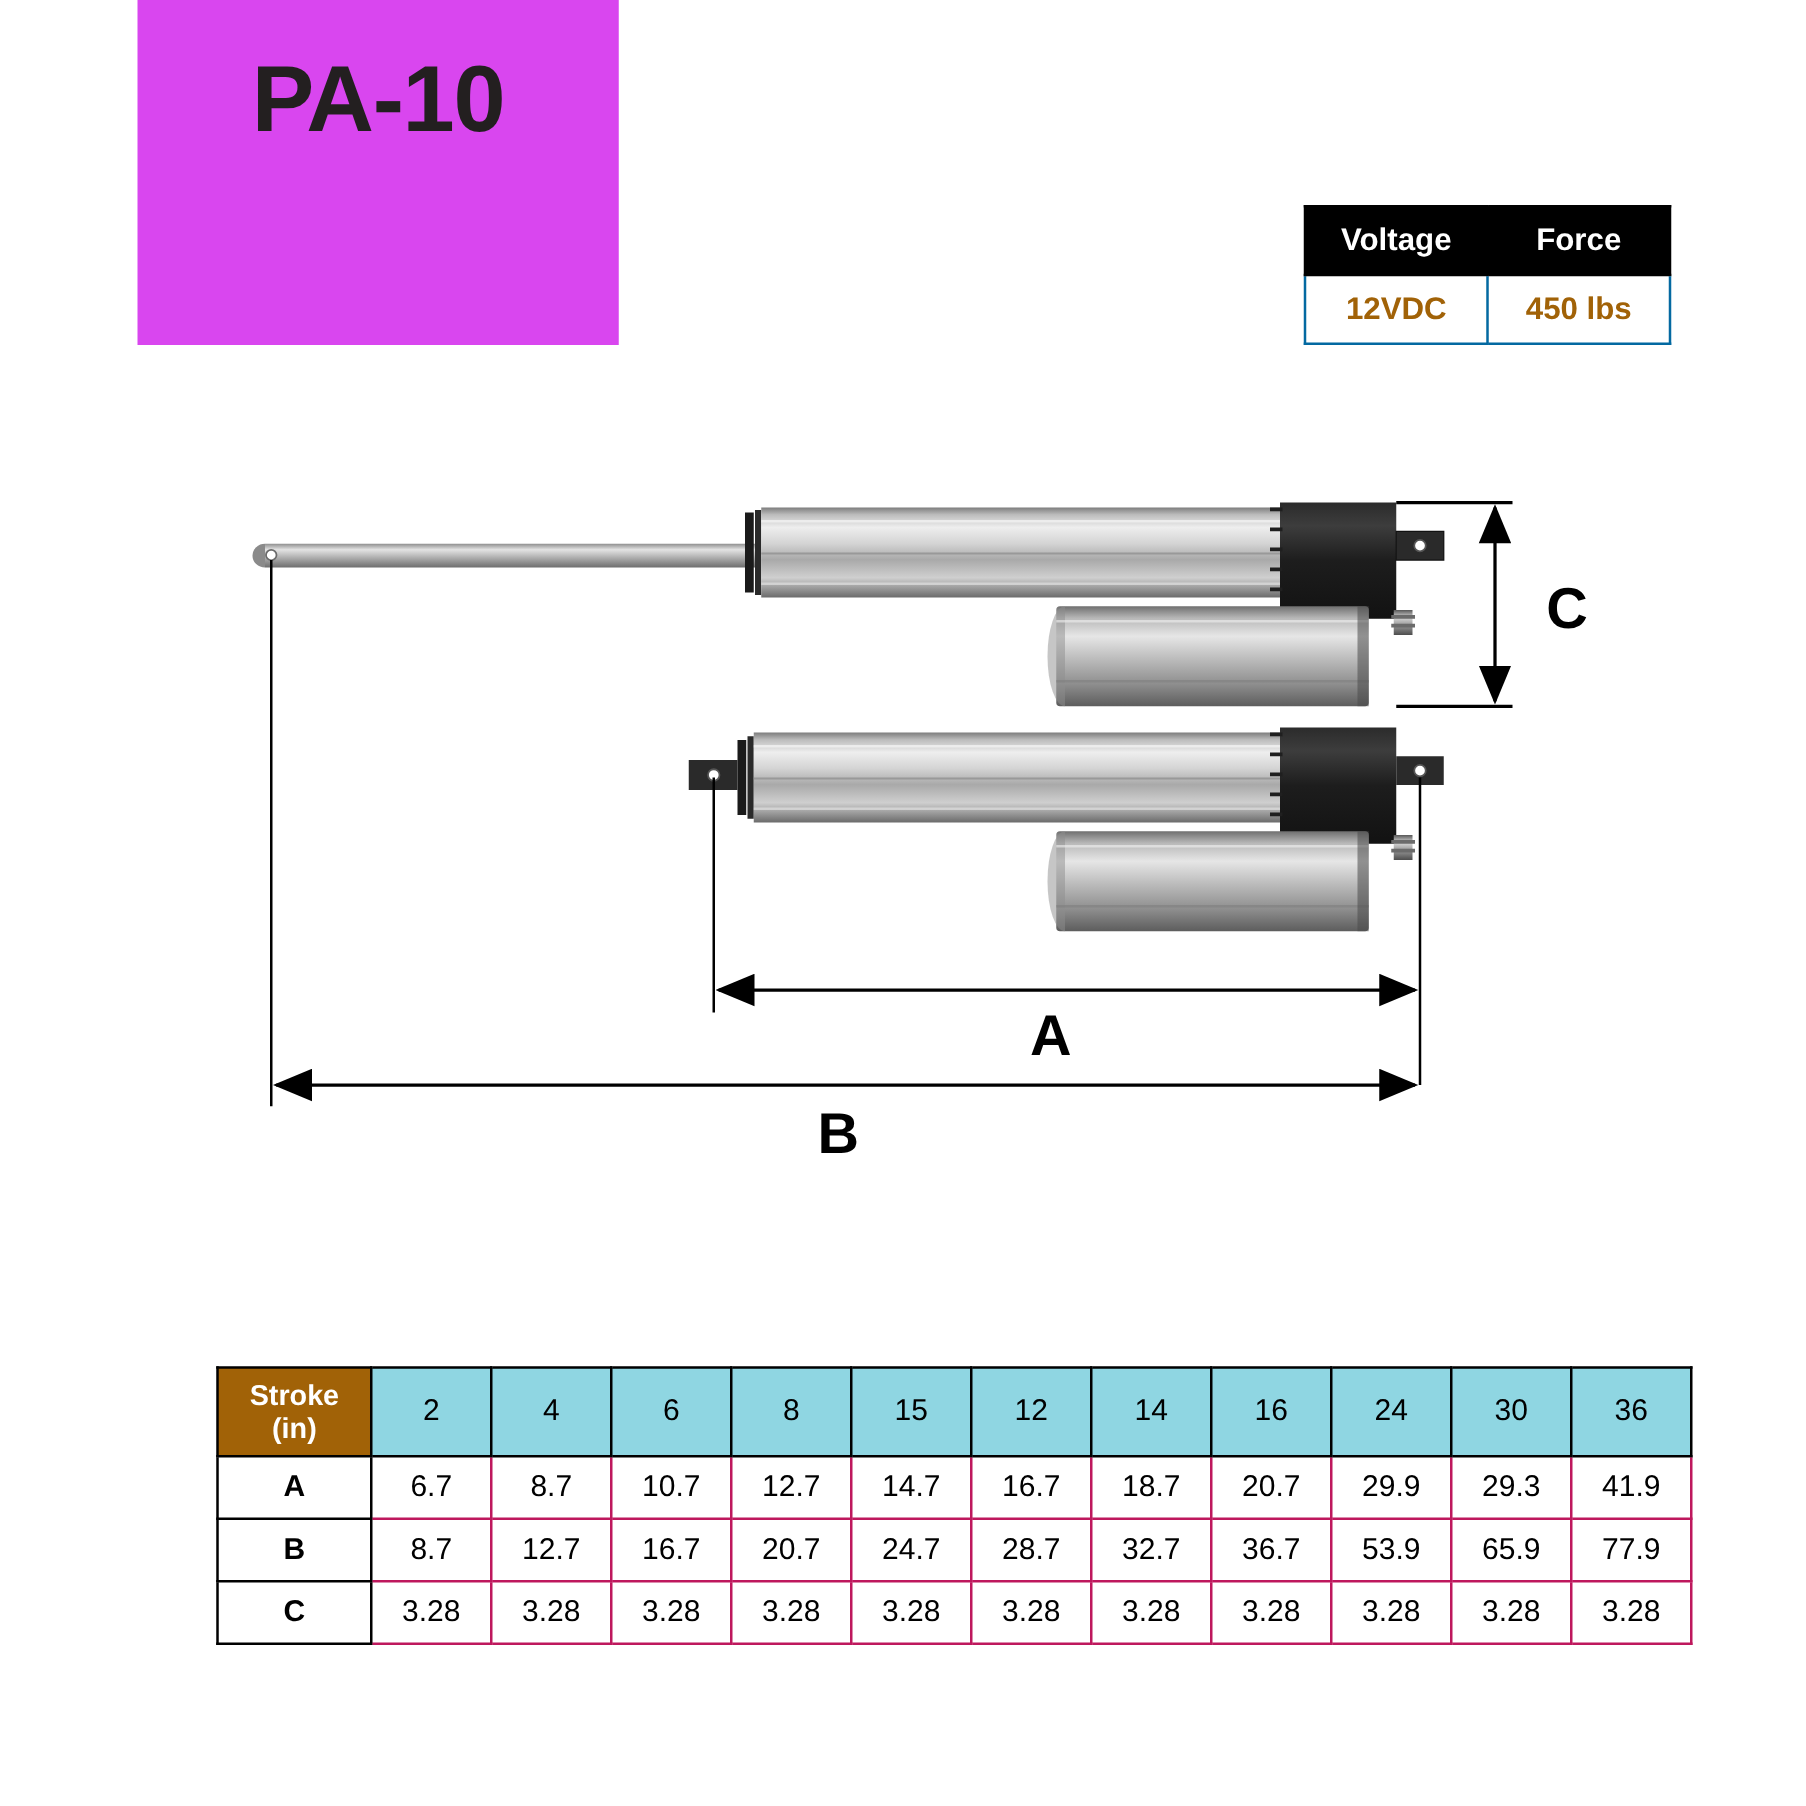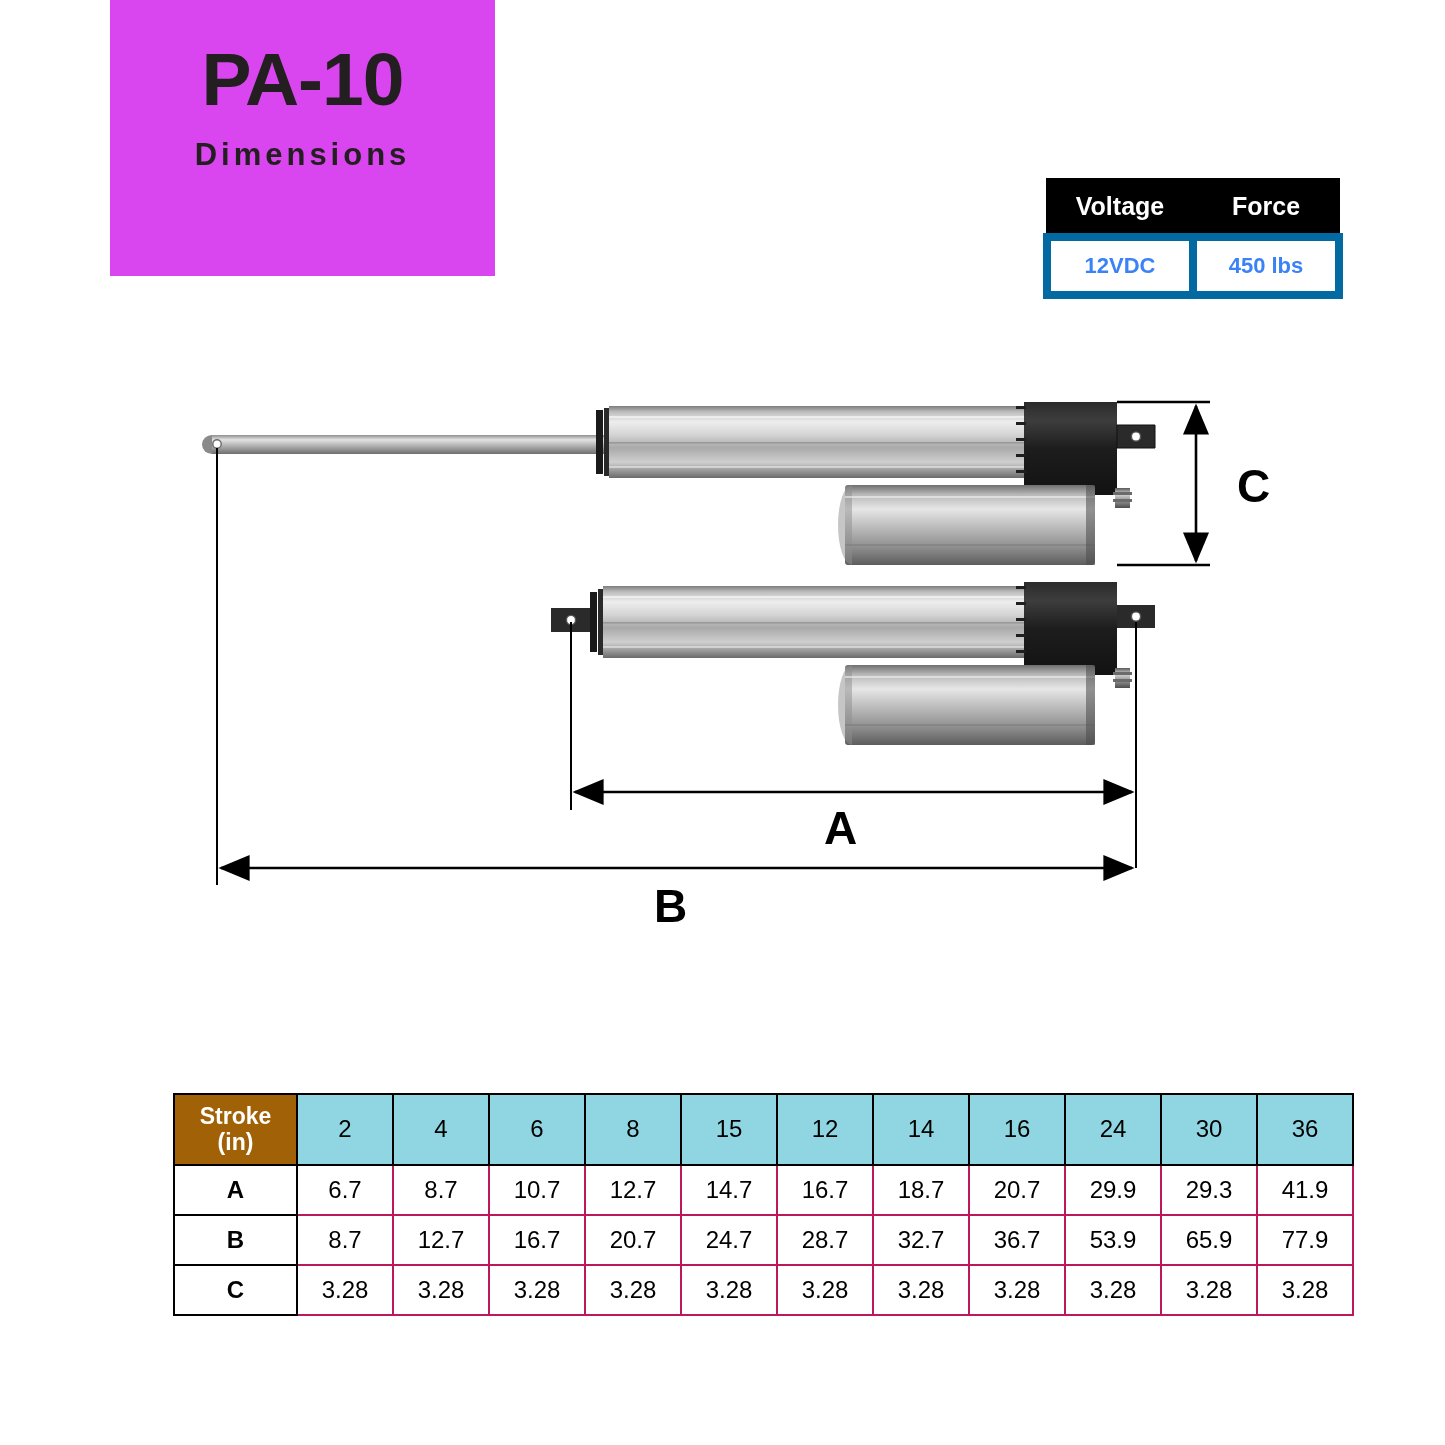--- a/index.html
+++ b/index.html
@@ -49,40 +49,40 @@
     text-align: center;
     margin-top: 22px;
     letter-spacing: 4px;
     line-height: 1;
   }
 
   
   .spec-table {
     position: absolute;
     left: 1043px;
-    top: 178px;
+    top: 164px;
     border-collapse: collapse;
   }
   .spec-table th {
     background: #000000;
     color: #ffffff;
     font-size: 25px;
     font-weight: bold;
     padding: 12px 22px;
     border: 2px solid #000000;
     text-align: center;
     min-width: 100px;
   }
   .spec-table td {
     background: #ffffff;
-    color: #3b82f6;
-    font-size: 22px;
+    color: #a16207;
+    font-size: 25px;
     font-weight: bold;
     padding: 12px 22px;
-    border: 8px solid #0369a1;
+    border: 2px solid #0369a1;
     text-align: center;
   }
 
   
   .drawing {
     position: absolute;
     left: 0;
     top: 330px;
     width: 1445px;
     height: 620px;
@@ -131,21 +131,20 @@
     border: 2px solid #be185d;
     padding: 10px 4px;
     text-align: center;
   }
 </style>
 </head>
 <body>
 
 <div class="title-block">
   <div class="title-main">PA-10</div>
-  <div class="title-sub2">Dimensions</div>
 </div>
 
 <table class="spec-table">
   <tbody>
       <tr>
     <th>Voltage</th>
     <th>Force</th>
   </tr>
   <tr>
     <td>12VDC</td>

